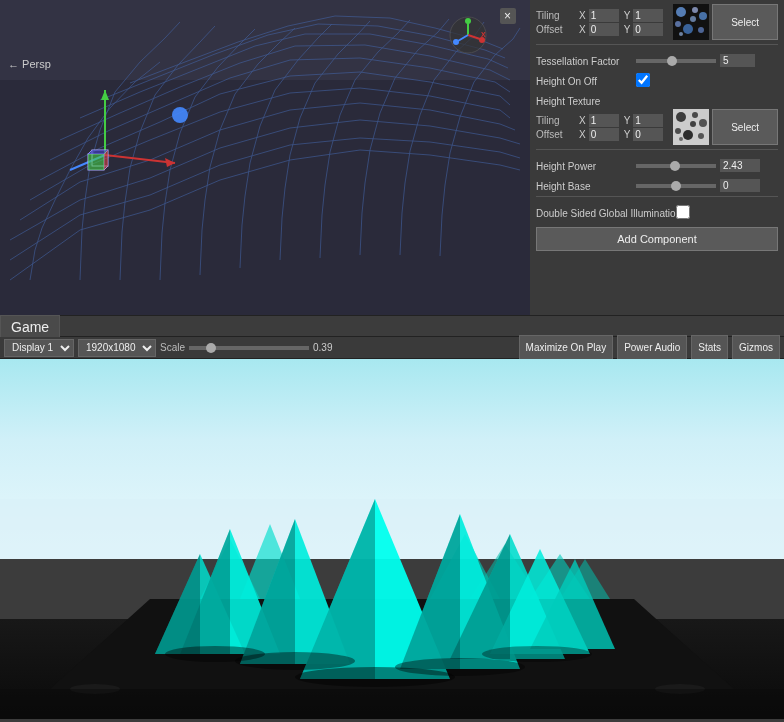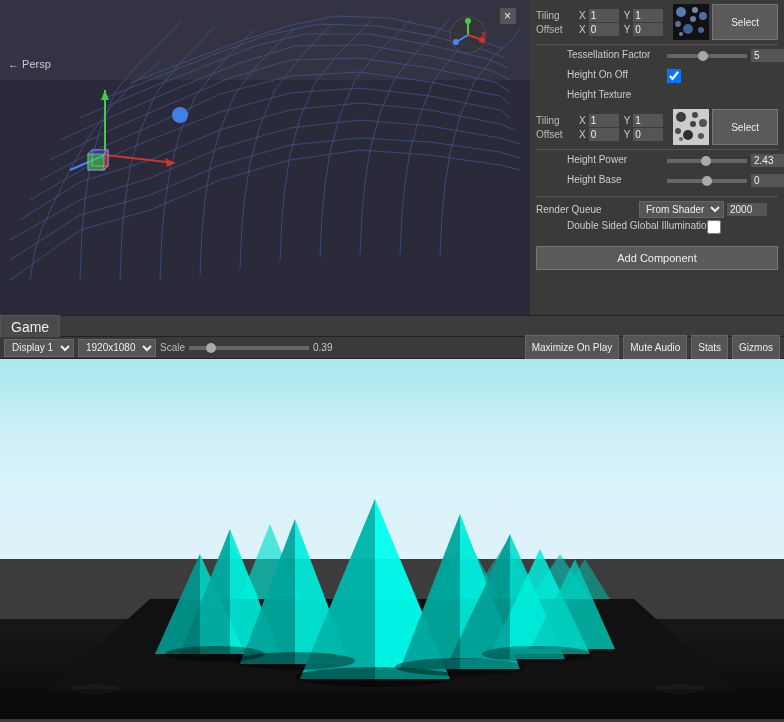--- a/index.html
+++ b/index.html
@@ -41,24 +41,23 @@
     .right-panel {
       width: 254px;
       height: 315px;
       background: #3a3a3a;
       padding: 4px 6px;
       overflow-y: auto;
     }
 
     .panel-row {
       display: flex;
-      align-items: flex-start;
+      align-items: flex-end;
       margin-bottom: 2px;
       min-height: 18px;
-      margin-left: 31px;
     }
 
     .panel-label {
       color: #ccc;
       font-size: 10px;
       width: 100px;
       flex-shrink: 0;
     }
 
     .panel-label-wide {
@@ -527,27 +526,20 @@
         <input type="range" class="slider" min="-1" max="1" step="0.01" value="0" style="">
         <input type="text" class="value-input" style="width: 40px;" value="0">
       </div>
     </div>
 
     
 
     <hr class="divider">
 
     
-    <div class="render-queue-row">
-      <span class="panel-label">Render Queue</span>
-      <select class="render-queue-select">
-        <option>From Shader</option>
-      </select>
-      <input type="text" class="value-input" style="width: 40px;" value="2000">
-    </div>
 
     
     <div class="panel-row">
       <span class="panel-label-wide">Double Sided Global Illuminatio</span>
       <input type="checkbox" class="checkbox-input" style="">
     </div>
 
     
     <button class="add-component-btn">Add Component</button>
   </div>
@@ -562,21 +554,21 @@
     <option>Display 1</option>
   </select>
   <select class="resolution-select">
     <option>1920x1080</option>
   </select>
   <span class="scale-label">Scale</span>
   <input type="range" class="scale-slider" min="0.1" max="2" step="0.01" value="0.39" style="">
   <span class="scale-value">0.39</span>
   <div class="spacer"></div>
   <button class="toolbar-btn">Maximize On Play</button>
-  <button class="toolbar-btn">Mute Audio</button>
+  <button class="toolbar-btn">Power Audio</button>
   <button class="toolbar-btn">Stats</button>
   <button class="toolbar-btn">Gizmos</button>
 </div>
 
 <div class="game-viewport">
   <svg class="game-canvas" viewBox="0 0 784 360">
 
     <defs>
       <linearGradient id="skyGrad" x1="0" y1="0" x2="0" y2="1">
         <stop offset="0%" stop-color="#a8e8f0"></stop>

